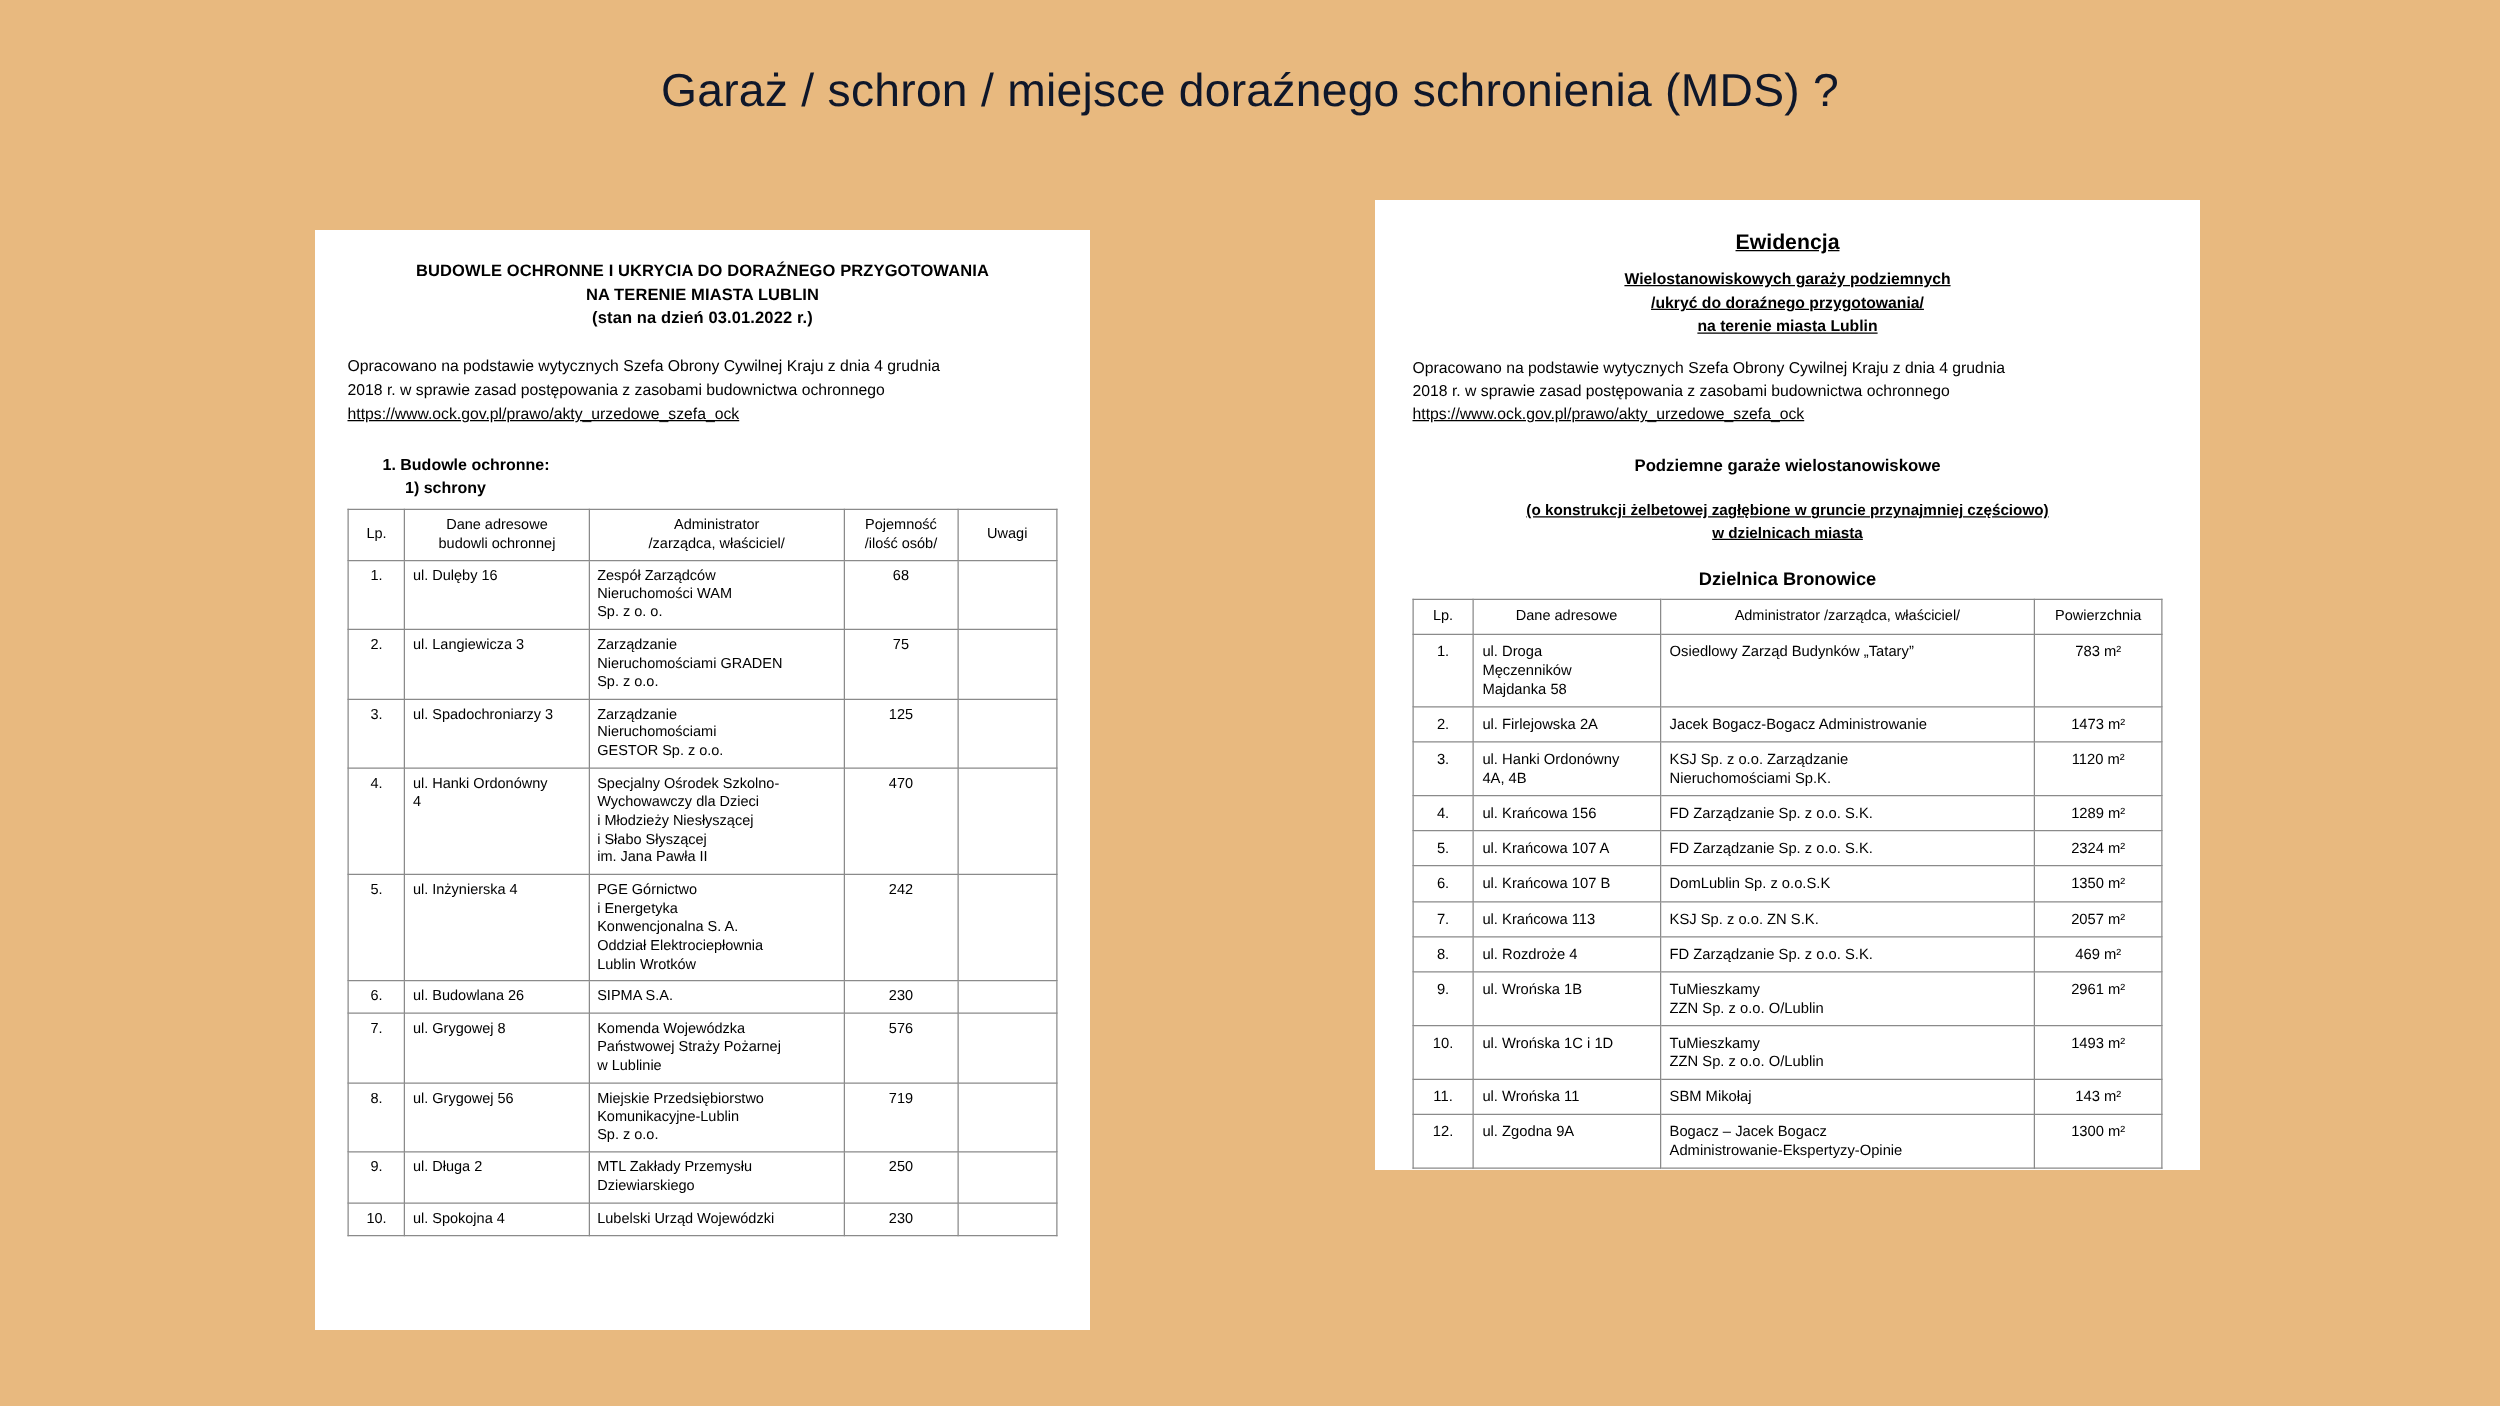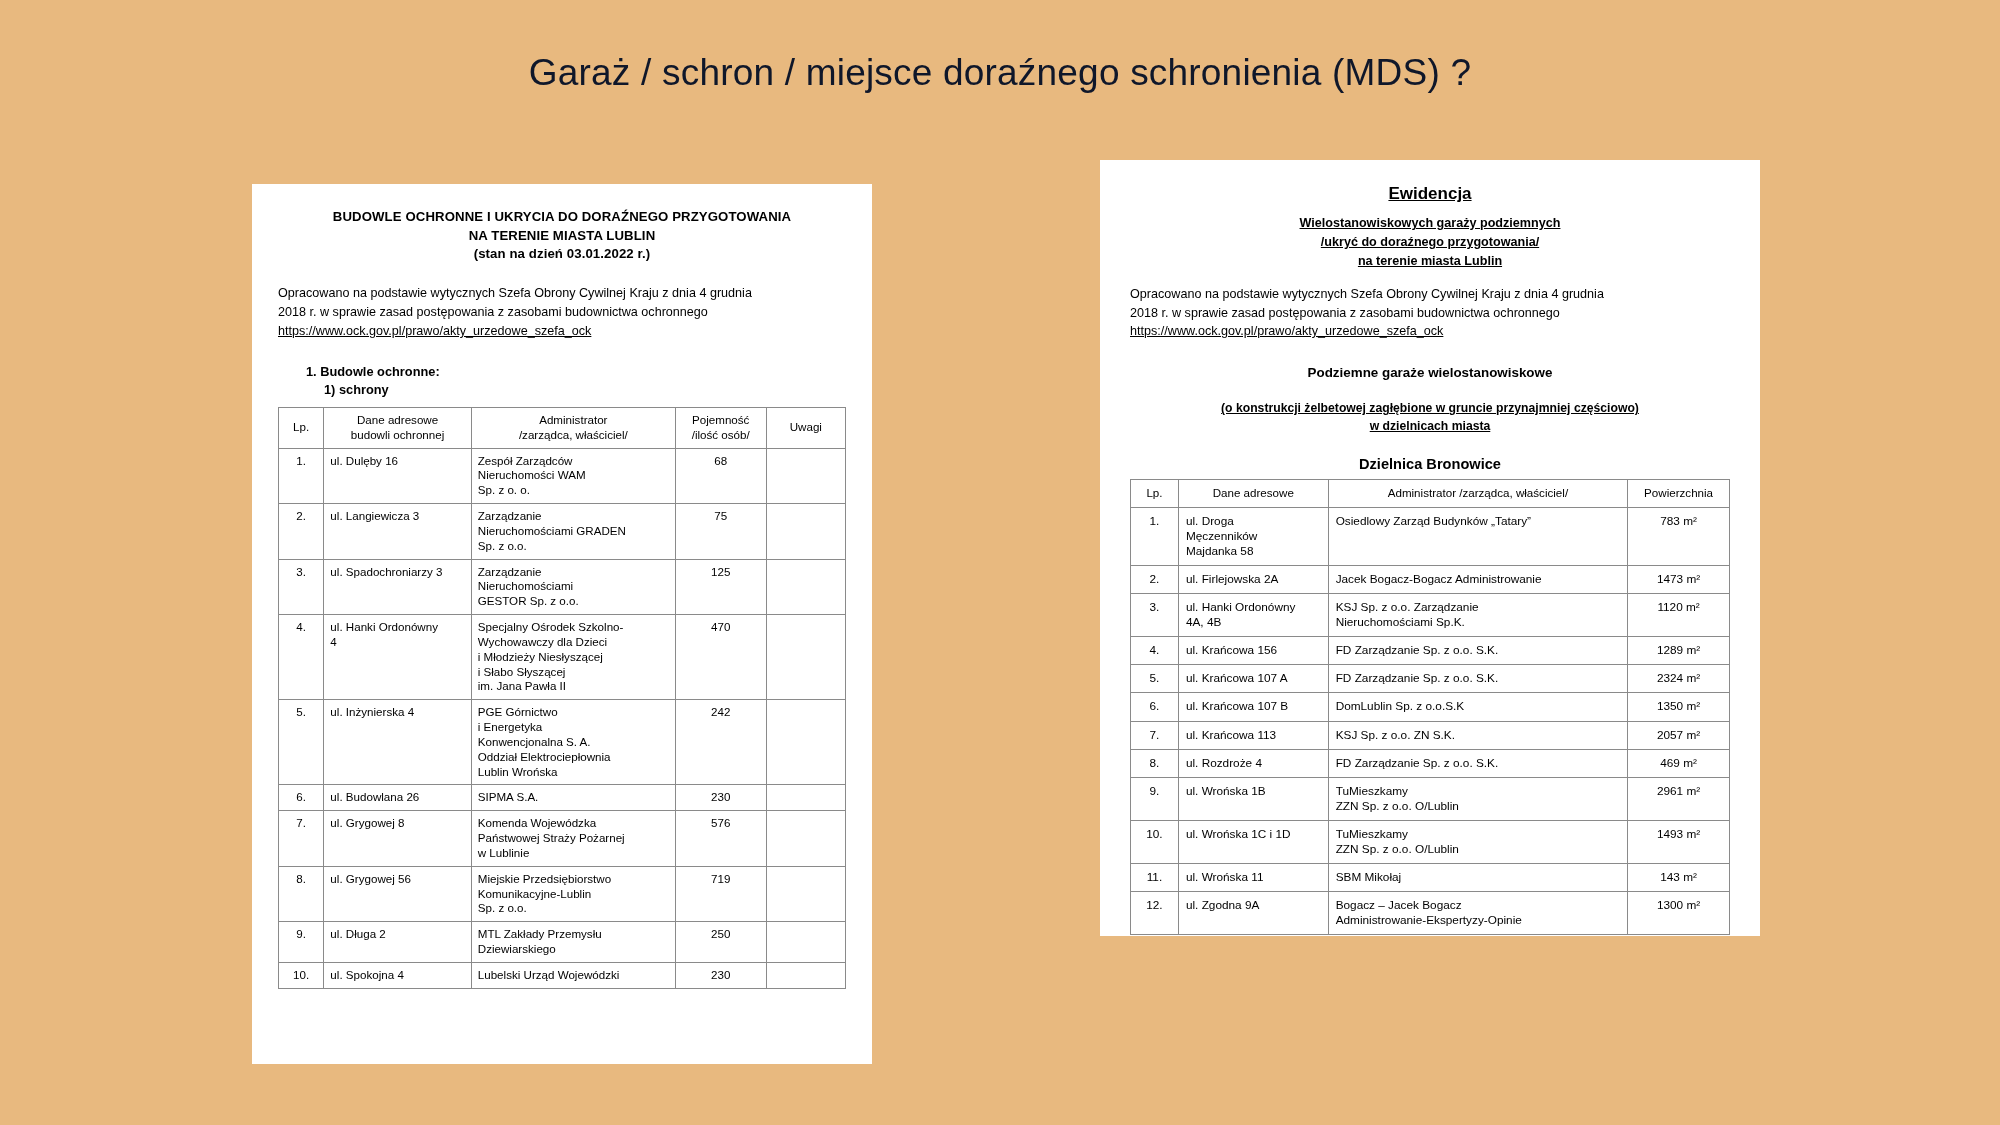--- a/index.html
+++ b/index.html
@@ -210,21 +210,21 @@
             <td class="c cap-cell">470</td>
             <td class=" cap-cell"></td>
           </tr>
           <tr>
             <td class="lp cap-cell">5.</td>
             <td class=" cap-cell">ul. Inżynierska 4</td>
             <td class=" cap-cell">PGE Górnictwo
 i Energetyka
 Konwencjonalna S. A.
 Oddział Elektrociepłownia
-Lublin Wrońska</td>
+Lublin Wrotków</td>
             <td class="c cap-cell">242</td>
             <td class=" cap-cell"></td>
           </tr>
           <tr>
             <td class="lp cap-cell">6.</td>
             <td class=" cap-cell">ul. Budowlana 26</td>
             <td class=" cap-cell">SIPMA S.A.</td>
             <td class="c cap-cell">230</td>
             <td class=" cap-cell"></td>
           </tr>

